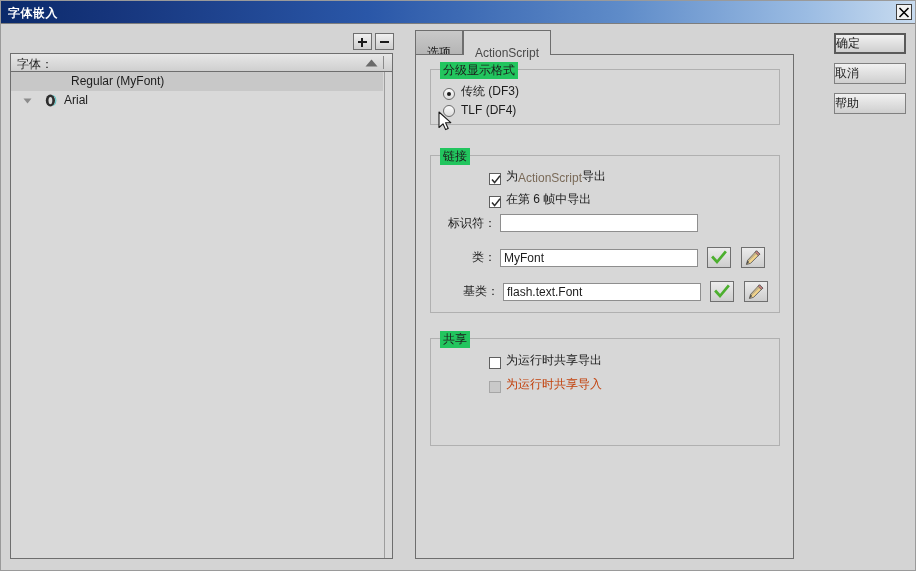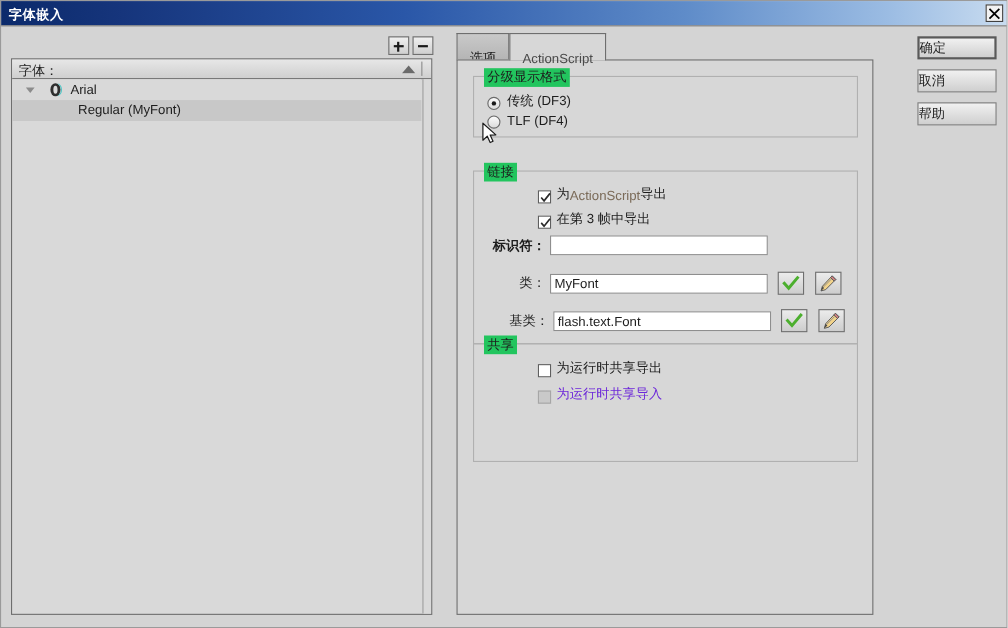--- a/index.html
+++ b/index.html
@@ -231,21 +231,21 @@
     box-sizing: border-box;
     margin-right: 5px;
     position: relative;
     flex: none;
   }
   .checkbox.disabled {
     background: #c9c9c9;
     border-color: #a6a6a6;
   }
   .checkbox svg { position: absolute; left: 0; top: 0; }
-  .row-disabled { color: #6d28d9; }
+  .row-disabled { color: #c2410c; }
 
   .mono-as { color: #7a6a58; }
 
   .field-row {
     position: absolute;
     display: flex;
     align-items: center;
   }
   .field-label {
     font-size: 12px;
@@ -331,35 +331,35 @@
   <div class="fontlist">
     <div class="fl-header">
       <div class="fl-header-label">字体：</div>
       <svg class="fl-sort" width="13" height="8" viewBox="0 0 13 8">
         <path d="M6.5 0.5 L12.5 7.5 L0.5 7.5 Z" fill="#6a6a6a"></path>
       </svg>
       <div class="fl-colsep"></div>
     </div>
     <div class="fl-gutter"></div>
     <div class="fl-body">
+      <div class="fl-row child">
+        <span>Regular (MyFont)</span>
+      </div>
       <div class="fl-row parent">
         <svg class="fl-twisty" width="9" height="6" viewBox="0 0 9 6">
           <path d="M0.5 0.5 L8.5 0.5 L4.5 5.5 Z" fill="#8c8c8c"></path>
         </svg>
         <svg class="fl-oicon" width="14" height="15" viewBox="0 0 14 15">
           <ellipse cx="6.4" cy="7.6" rx="4.6" ry="6" fill="#2e2e2e"></ellipse>
           <ellipse cx="6.4" cy="7.6" rx="1.9" ry="3.6" fill="#d9d9d9"></ellipse>
           <path d="M9.6 2.6 A4.6 6 0 0 1 9.6 12.6 A4.6 6 0 0 0 9.6 2.6 Z" fill="#3fb6b6"></path>
           <path d="M8.2 2.1 A4.8 6.2 0 0 1 11.4 7.6 A4.8 6.2 0 0 1 8.2 13.1 L9.3 13.1 A4.8 6.2 0 0 0 12.4 7.6 A4.8 6.2 0 0 0 9.3 2.1 Z" fill="#51c6c6"></path>
         </svg>
         <span class="fl-parent-label">Arial</span>
       </div>
-      <div class="fl-row child">
-        <span>Regular (MyFont)</span>
-      </div>
     </div>
   </div>
 
   <div class="tabs">
     <div class="tab inactive">选项</div>
     <div class="tab active">ActionScript</div>
   </div>
 
   <div class="panel">
 
@@ -388,25 +388,25 @@
           <span class="mono-as">ActionScript</span>
           <span> 导出</span>
       </div>
 
       <div class="check-row" style="left:58px; top:35px;">
         <span class="checkbox">
           <svg width="12" height="12" viewBox="0 0 12 12">
             <path d="M2 5.6 L4.6 8.6 L10 1.8" stroke="#2b2b2b" stroke-width="1.5" fill="none"></path>
           </svg>
         </span>
-        <span>在第 3 帧中导出</span>
+        <span>在第 6 帧中导出</span>
       </div>
 
       <div class="field-row" style="left:10px; top:58px; width:330px;">
-        <span class="field-label" style="width:55px;font-weight:bold;">标识符：</span>
+        <span class="field-label" style="width:55px;">标识符：</span>
         <input class="textinput" style="width: 198px; margin-left: 4px;" readonly="" value="">
       </div>
 
       <div class="field-row" style="left:10px; top:91px; width:340px;">
         <span class="field-label" style="width:55px;">类：</span>
         <input class="textinput" style="width: 198px; margin-left: 4px;" value="MyFont">
         <div class="iconbtn" style="margin-left:9px;">
           <svg width="22" height="19" viewBox="0 0 22 19">
             <path d="M5 9.5 L9 14 L17 4.5" stroke="#4caf2e" stroke-width="2.7" fill="none" stroke-linecap="square"></path>
           </svg>
@@ -433,21 +433,21 @@
           <svg width="22" height="19" viewBox="0 0 22 19">
             <path d="M14.5 2.8 L17.8 6.1 L8.6 15.3 L4.4 16.5 L5.6 12.3 Z" fill="#f2d38a" stroke="#5c5c5c" stroke-width="0.9"></path>
             <path d="M14.5 2.8 L17.8 6.1 L16.3 7.6 L13 4.3 Z" fill="#cf7f7f" stroke="#5c5c5c" stroke-width="0.9"></path>
             <path d="M4.4 16.5 L5.6 12.3 L7.2 13.9 Z" fill="#4a4a4a"></path>
             <path d="M6.4 13.1 L13.7 5.8" stroke="#8a8a8a" stroke-width="0.8"></path>
           </svg>
         </div>
       </div>
     </div>
 
-    <div class="group" style="left:14px; top:257px; width:350px; height:108px;">
+    <div class="group" style="left:14px; top:283px; width:350px; height:108px;">
       <div class="group-legend">共享</div>
 
       <div class="check-row" style="left:58px; top:13px;">
         <span class="checkbox"></span>
         <span>为运行时共享导出</span>
       </div>
 
       <div class="check-row row-disabled" style="left:58px; top:37px;">
         <span class="checkbox disabled"></span>
         <span>为运行时共享导入</span>

